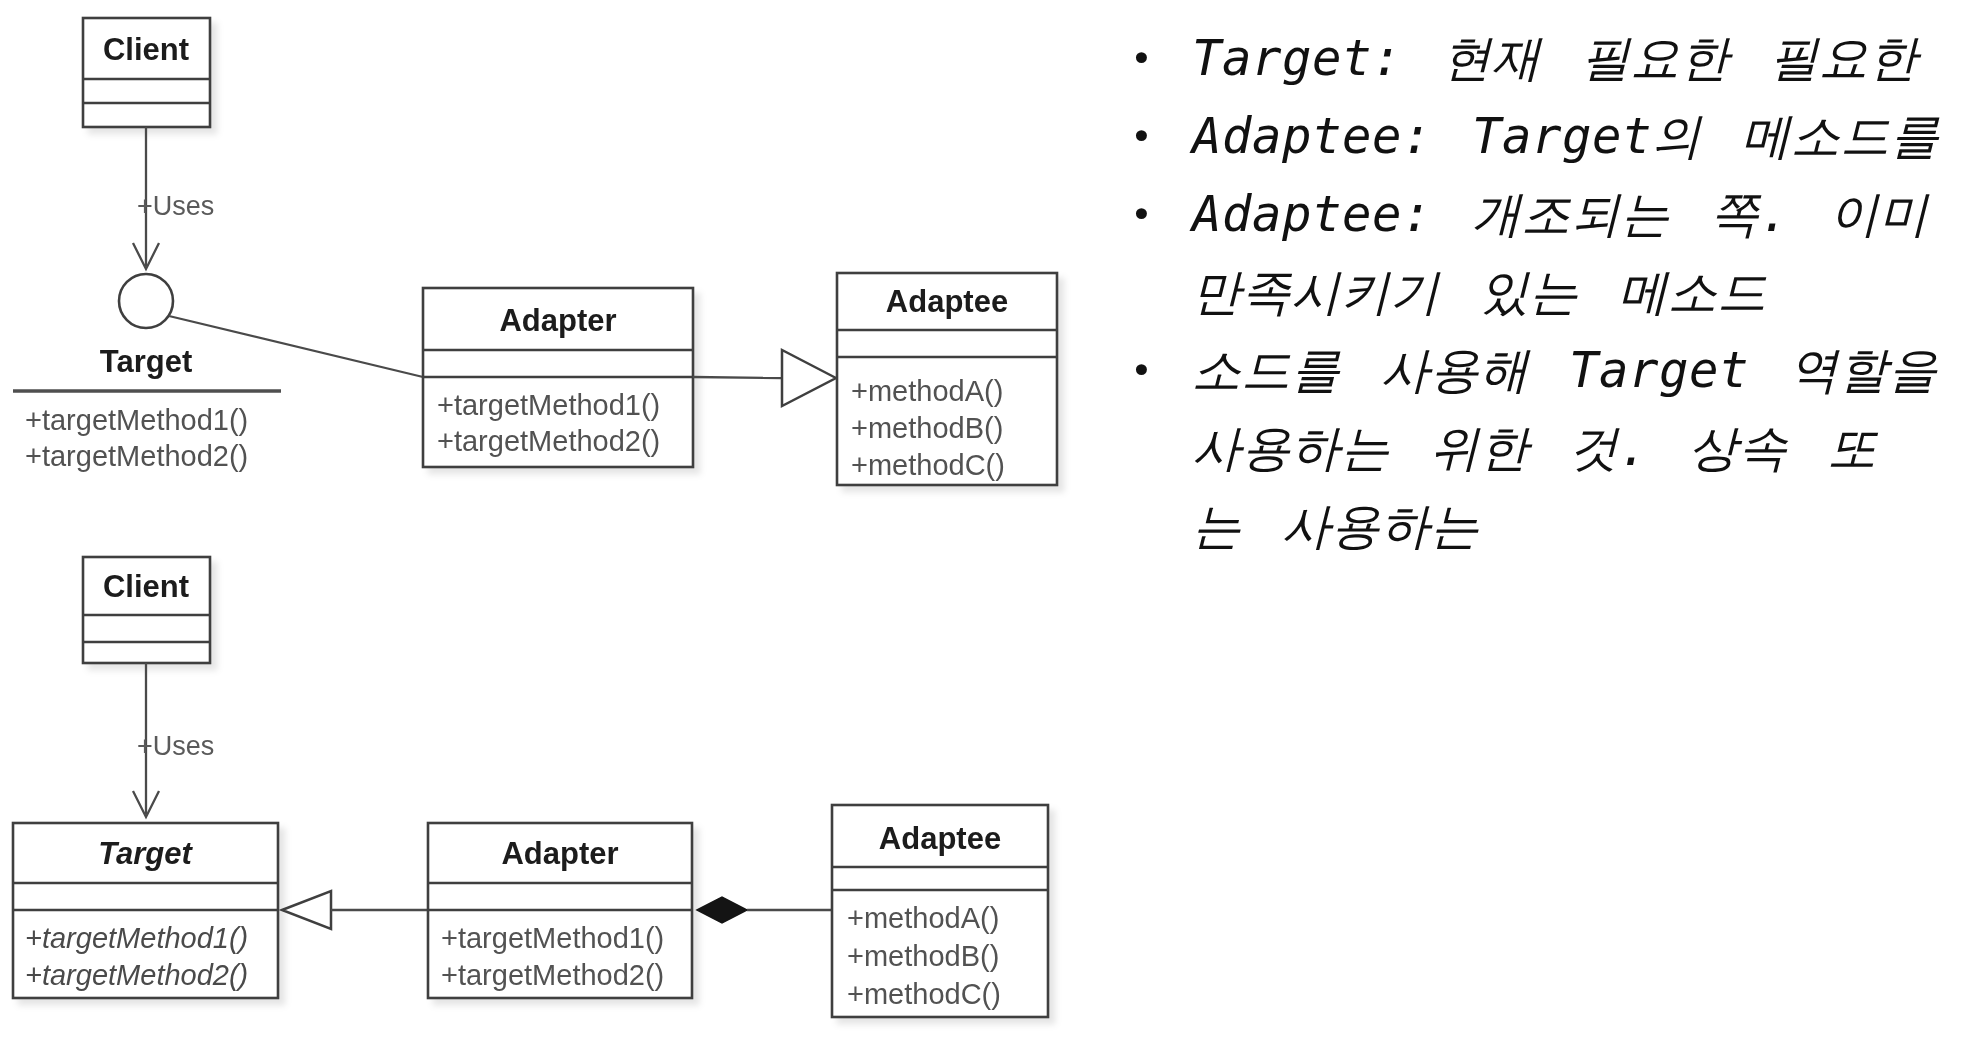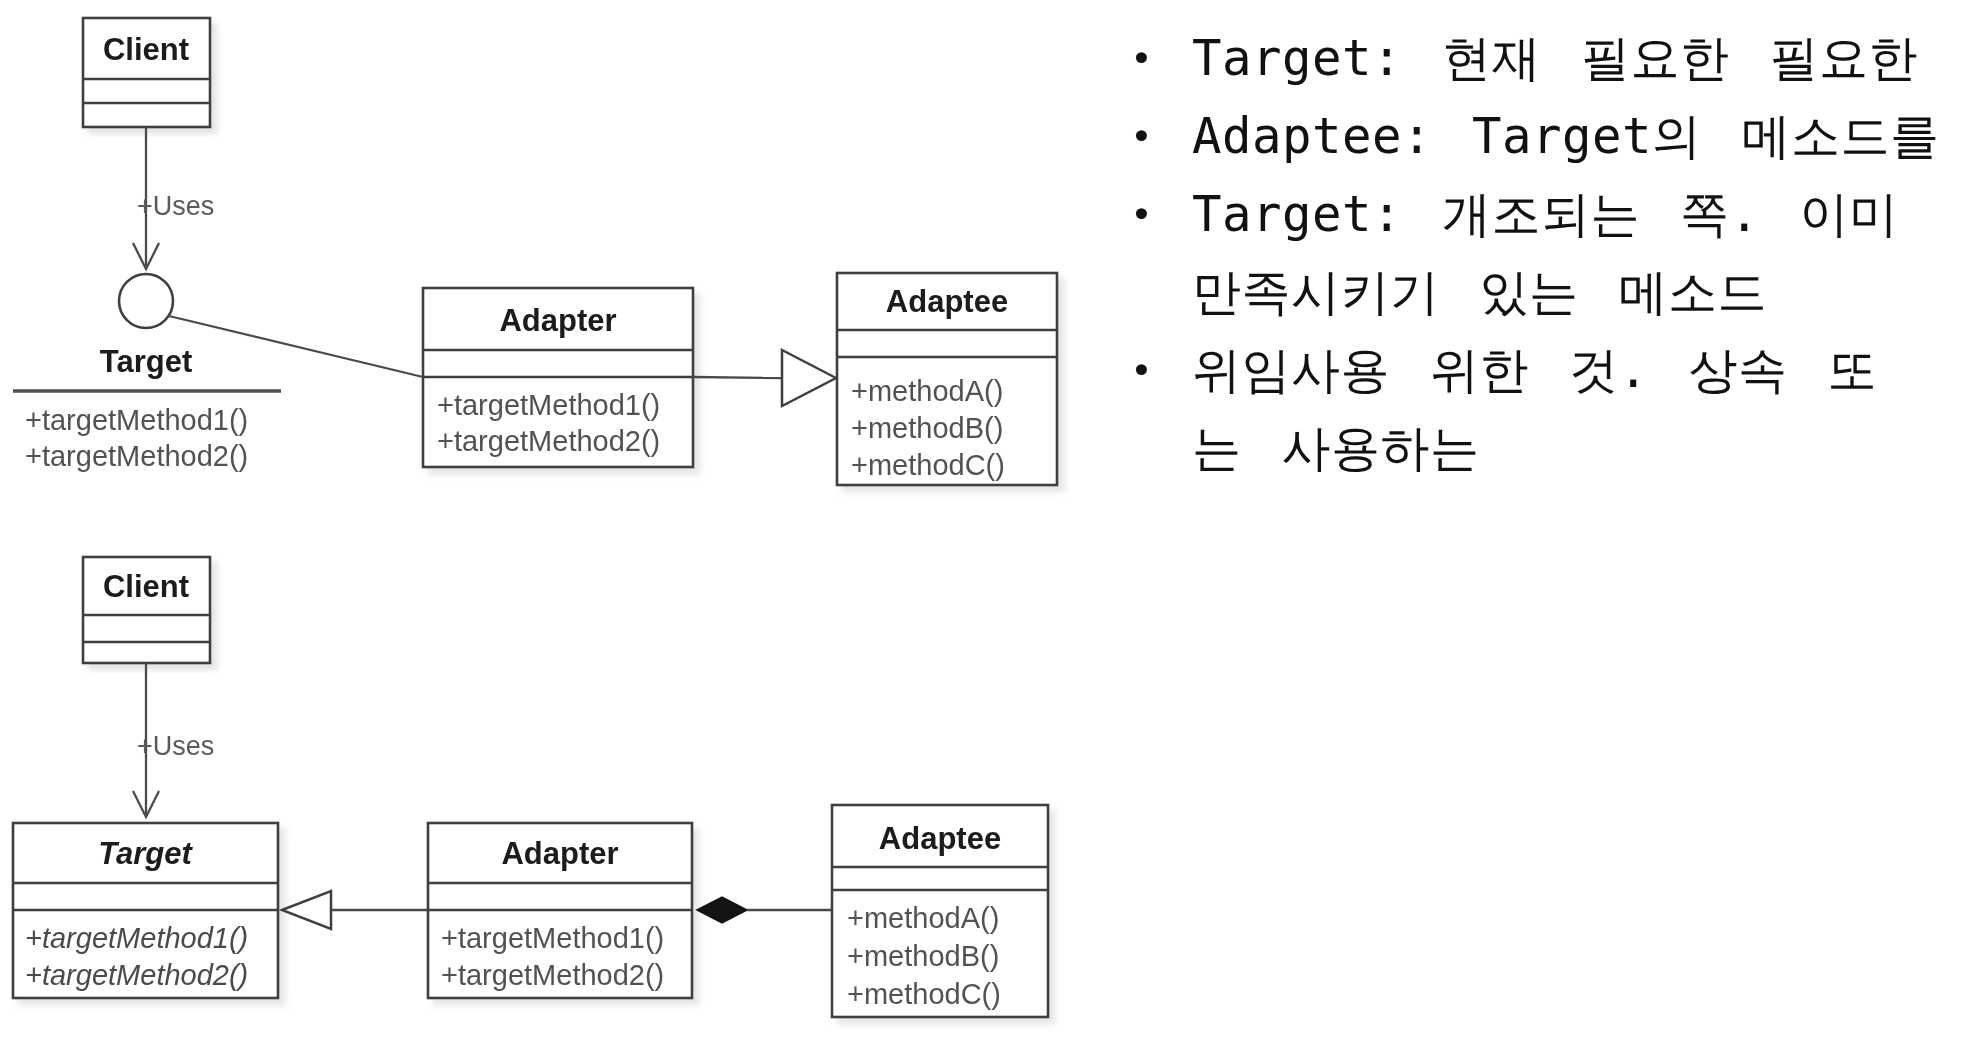--- a/index.html
+++ b/index.html
@@ -108,20 +108,21 @@
     font-size: 38px;
     line-height: 78px;
     text-align: left;
     padding-left: 8px;
   }
   .bullet-lines {
     flex: 1;
   }
   .bullet-line {
     white-space: nowrap;
+    font-style: italic;
   }
 </style>
 </head>
 <body>
 
 <div class="canvas">
 
   <svg class="uml" width="1110" height="1050" viewBox="0 0 1110 1050">
 
     <g>
@@ -241,27 +242,28 @@
     <div class="bullet-row">
       <div class="bullet-marker">•</div>
       <div class="bullet-lines">
         <div class="bullet-line">Adaptee: Target의 메소드를</div>
       </div>
     </div>
 
     <div class="bullet-row">
       <div class="bullet-marker">•</div>
       <div class="bullet-lines">
-        <div class="bullet-line">Target: 개조되는 쪽. 이미</div>
+        <div class="bullet-line">Adaptee: 개조되는 쪽. 이미</div>
         <div class="bullet-line">만족시키기 있는 메소드</div>
       </div>
     </div>
 
     <div class="bullet-row">
       <div class="bullet-marker">•</div>
       <div class="bullet-lines">
-        <div class="bullet-line">위임사용 위한 것. 상속 또</div>
+        <div class="bullet-line">소드를 사용해 Target 역할을</div>
+        <div class="bullet-line">사용하는 위한 것. 상속 또</div>
         <div class="bullet-line">는 사용하는</div>
       </div>
     </div>
 
   </div>
 </div>
 
 </body></html>

